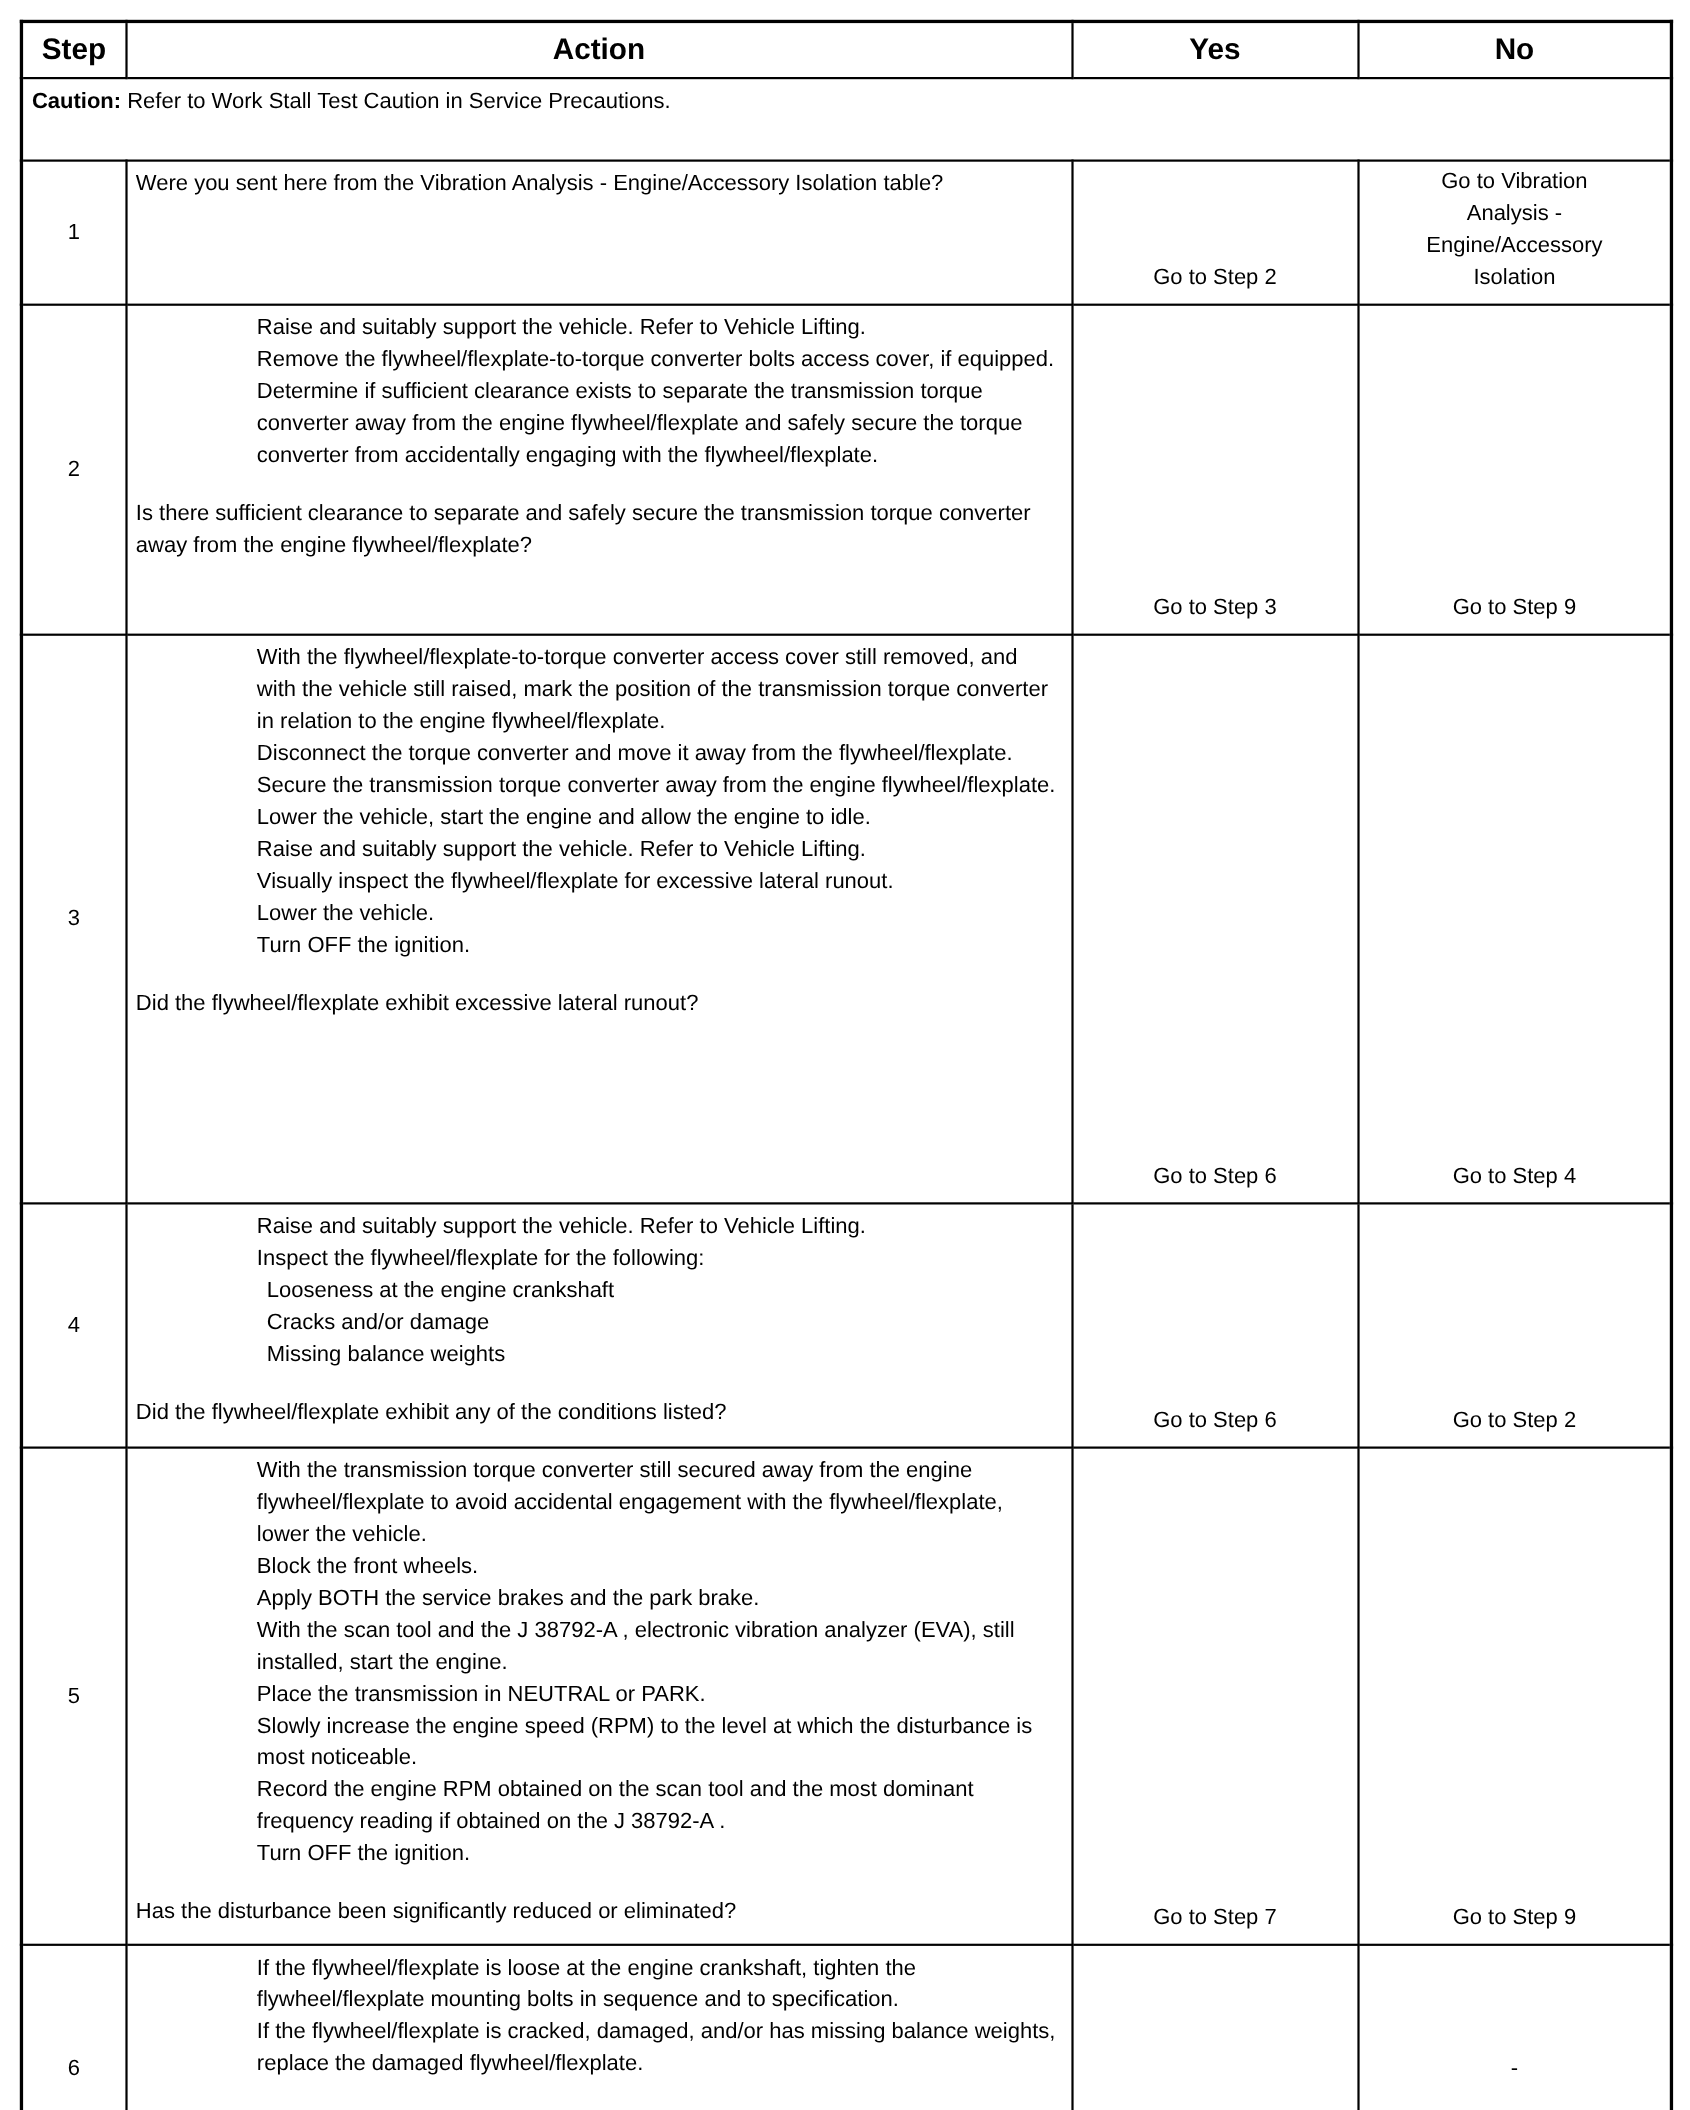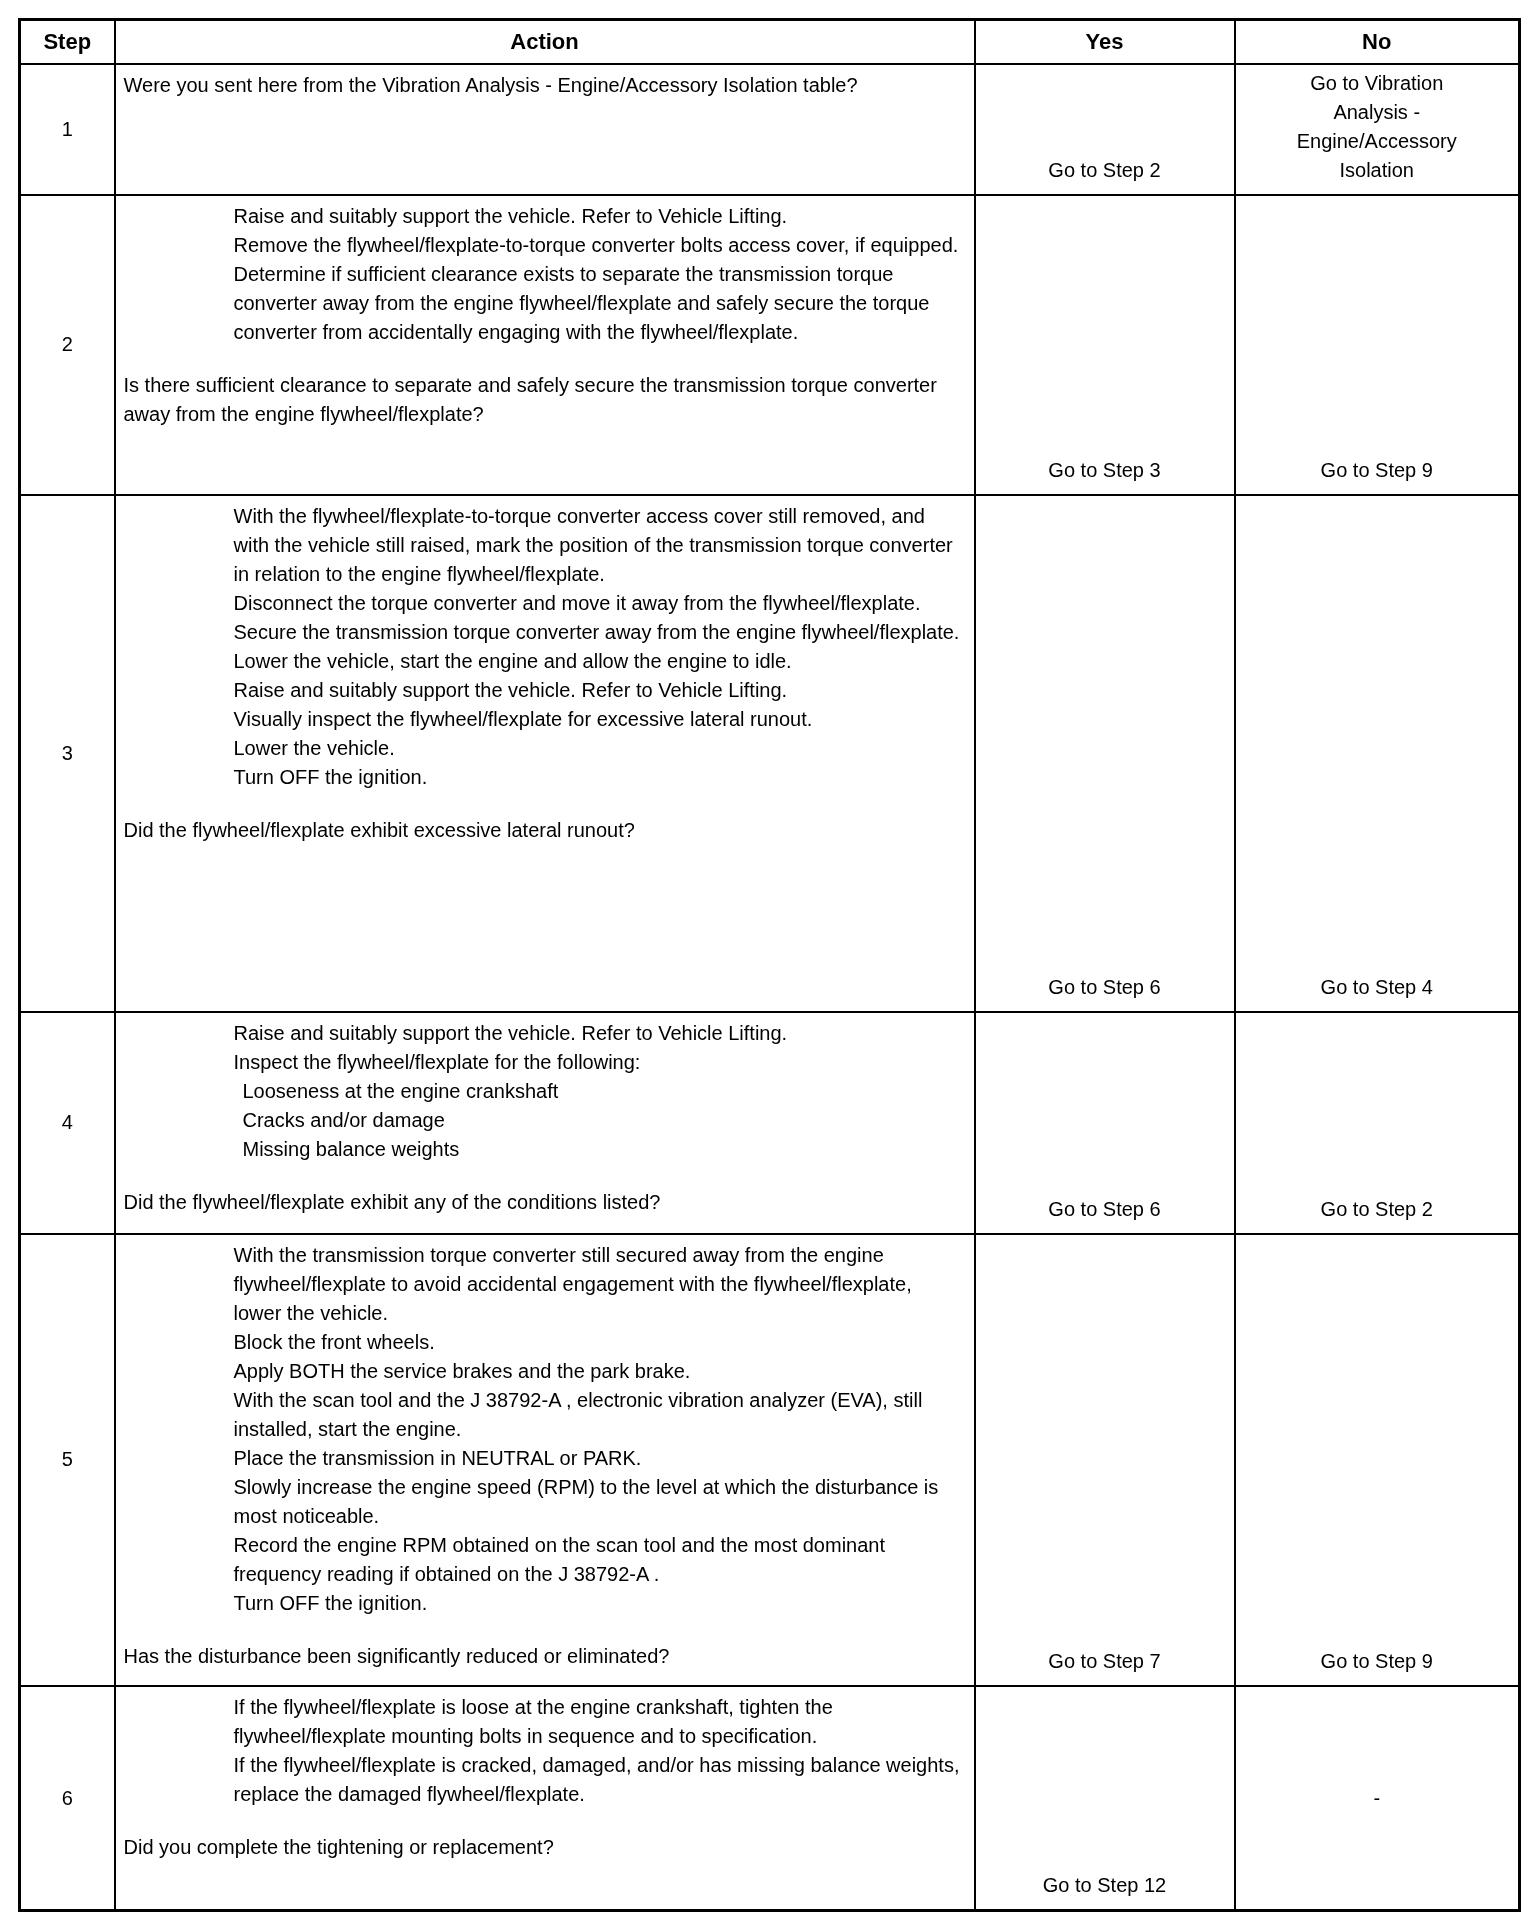--- a/index.html
+++ b/index.html
@@ -23,21 +23,21 @@
     line-height: 1.45;
   }
   col.c-step { width: 95px; }
   col.c-action { width: 860px; }
   col.c-yes { width: 260px; }
   col.c-no { width: 285px; }
 
   th, td { border: 2px solid #000; }
 
   th {
-    font-size: 22px;
+    font-size: 27px;
     font-weight: bold;
     text-align: center;
     padding: 5px 4px;
     vertical-align: middle;
   }
 
   td.caution-cell {
     padding: 6px 8px 38px 8px;
     vertical-align: top;
     text-align: left;
@@ -88,20 +88,26 @@
     </colgroup>
     <thead>
       <tr>
         <th>Step</th>
         <th>Action</th>
         <th>Yes</th>
         <th>No</th>
       </tr>
     </thead>
     <tbody>
+      <tr class="caution-row">
+        <td class="caution-cell" colspan="4">
+          <span class="bold">Caution:</span>
+          <span>Refer to Work Stall Test Caution in Service Precautions.</span>
+        </td>
+      </tr>
 
       <tr class="r1">
         <td class="step-cell">1</td>
         <td class="action-cell">
           <div class="intro">Were you sent here from the Vibration Analysis - Engine/Accessory Isolation table?</div>
         </td>
         <td class="goto-cell">
           <div>Go to Step 2</div>
         </td>
         <td class="goto-cell">

